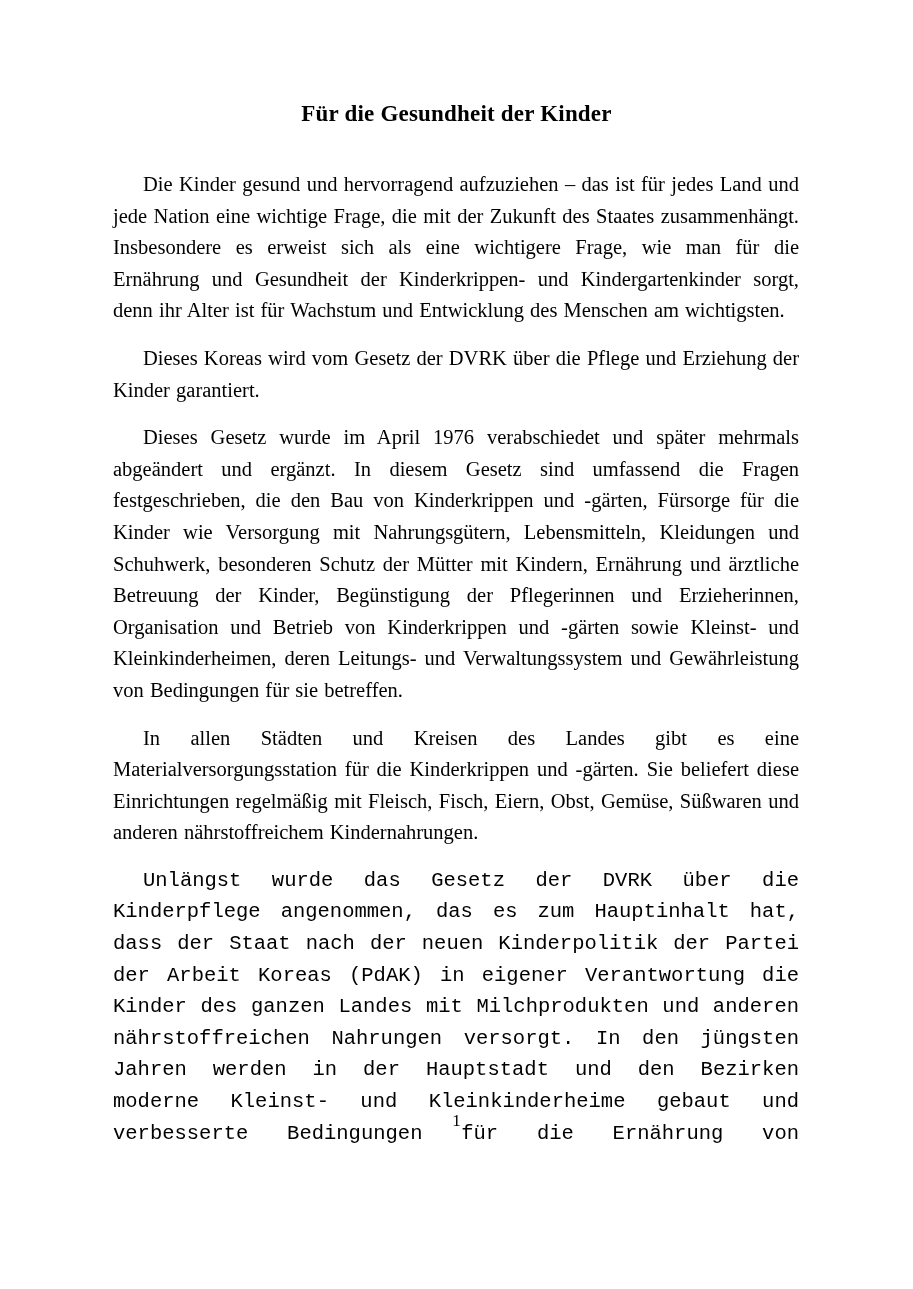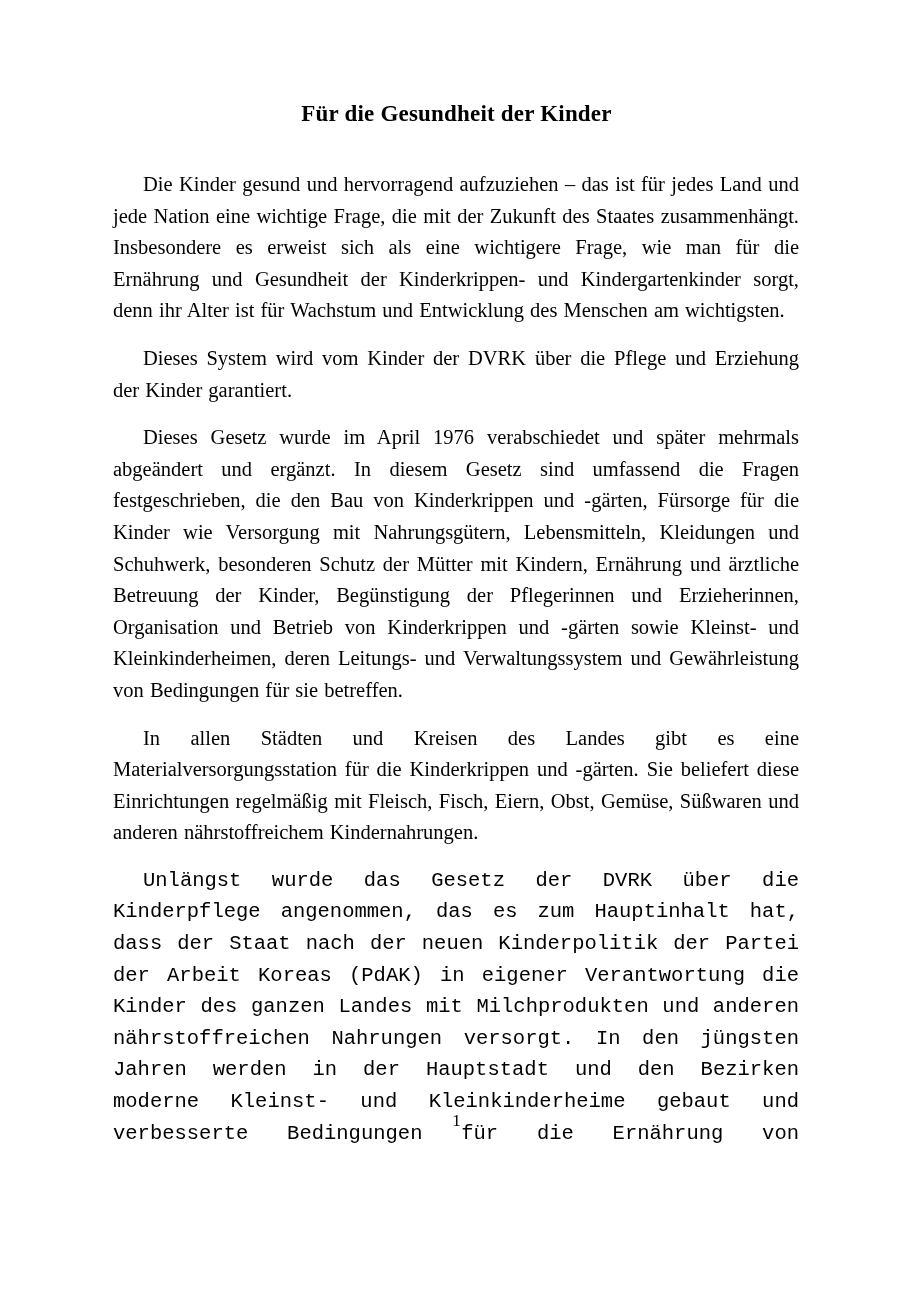--- a/index.html
+++ b/index.html
@@ -52,20 +52,20 @@
   }
 </style>
 </head>
 <body>
 
 <div class="page">
   <h1 class="doc-title">Für die Gesundheit der Kinder</h1>
 
   <div class="content">
     <p>Die Kinder gesund und hervorragend aufzuziehen – das ist für jedes Land und jede Nation eine wichtige Frage, die mit der Zukunft des Staates zusammenhängt. Insbesondere es erweist sich als eine wichtigere Frage, wie man für die Ernährung und Gesundheit der Kinderkrippen- und Kindergartenkinder sorgt, denn ihr Alter ist für Wachstum und Entwicklung des Menschen am wichtigsten.</p>
-    <p>Dieses System wird vom Kinder der DVRK über die Pflege und Erziehung der Kinder garantiert.</p>
+    <p>Dieses Koreas wird vom Gesetz der DVRK über die Pflege und Erziehung der Kinder garantiert.</p>
     <p>Dieses Gesetz wurde im April 1976 verabschiedet und später mehrmals abgeändert und ergänzt. In diesem Gesetz sind umfassend die Fragen festgeschrieben, die den Bau von Kinderkrippen und -gärten, Fürsorge für die Kinder wie Versorgung mit Nahrungsgütern, Lebensmitteln, Kleidungen und Schuhwerk, besonderen Schutz der Mütter mit Kindern, Ernährung und ärztliche Betreuung der Kinder, Begünstigung der Pflegerinnen und Erzieherinnen, Organisation und Betrieb von Kinderkrippen und -gärten sowie Kleinst- und Kleinkinderheimen, deren Leitungs- und Verwaltungssystem und Gewährleistung von Bedingungen für sie betreffen.</p>
     <p>In allen Städten und Kreisen des Landes gibt es eine Materialversorgungsstation für die Kinderkrippen und -gärten. Sie beliefert diese Einrichtungen regelmäßig mit Fleisch, Fisch, Eiern, Obst, Gemüse, Süßwaren und anderen nährstoffreichem Kindernahrungen.</p>
     <p class="continues">Unlängst wurde das Gesetz der DVRK über die Kinderpflege angenommen, das es zum Hauptinhalt hat, dass der Staat nach der neuen Kinderpolitik der Partei der Arbeit Koreas (PdAK) in eigener Verantwortung die Kinder des ganzen Landes mit Milchprodukten und anderen nährstoffreichen Nahrungen versorgt. In den jüngsten Jahren werden in der Hauptstadt und den Bezirken moderne Kleinst- und Kleinkinderheime gebaut und verbesserte Bedingungen für die Ernährung von</p>
   </div>
 
   <div class="page-number">1</div>
 </div>
 
 </body></html>

